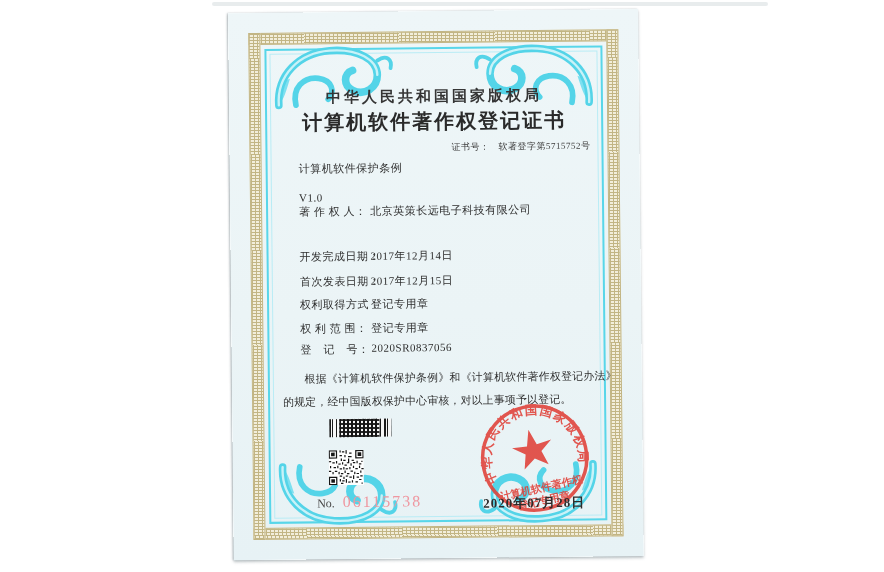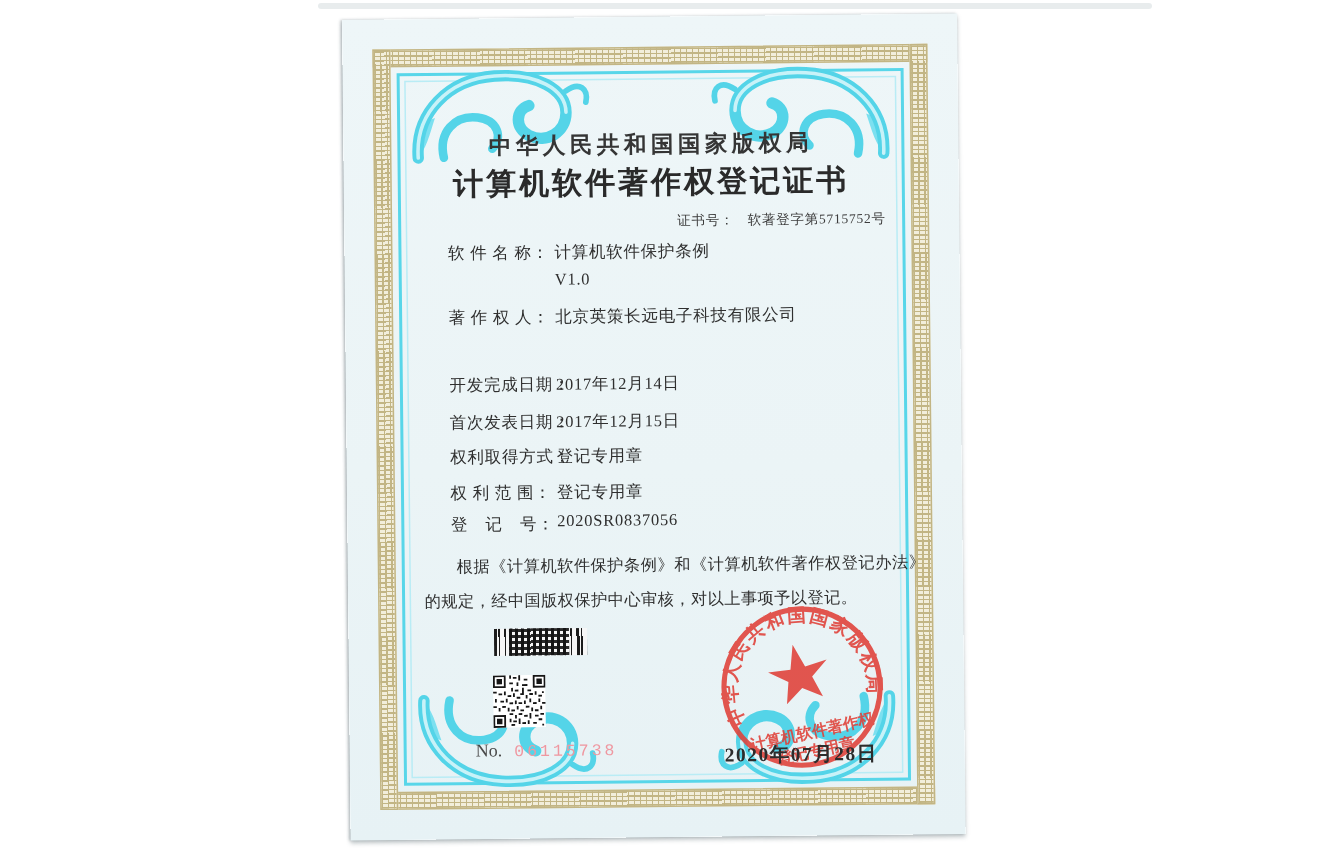--- a/index.html
+++ b/index.html
@@ -51,21 +51,21 @@
   }
   .cert-no{
     position:absolute;top:130px;right:49px;
     font-size:9px;color:#3c3c3c;letter-spacing:.5px;
   }
   .cert-no .val{margin-left:9px;}
 
   .row{position:absolute;left:69px;font-size:11px;color:#2f2f2f;display:flex;}
   .row .label{white-space:pre;width:71px;flex:0 0 71px;letter-spacing:.5px;}
   .row .value{letter-spacing:.5px;}
-  .row .value2{margin-top:5px;}
+  .row .value2{margin-top:15px;}
   .r1{top:149px;} .r2{top:192px;} .r3{top:237px;} .r4{top:262px;}
   .r5{top:285px;} .r6{top:309px;} .r7{top:330px;}
 
   .statement{
     position:absolute;left:51px;top:355px;width:334px;
     font-size:10.8px;line-height:23px;color:#2f2f2f;
     text-indent:2em;text-align:justify;letter-spacing:.3px;
   }
 
   .barcode{
@@ -79,21 +79,21 @@
       repeating-linear-gradient(0deg,rgba(20,20,20,.9) 0 2px,rgba(0,0,0,0) 2px 4px),
       repeating-linear-gradient(90deg,#161616 0 2px,#f5f5f5 2px 4px);
   }
   .qr{position:absolute;left:96px;top:438px;width:35px;height:35px;}
 
   .serial{
     position:absolute;left:84px;top:481px;font-size:12px;color:#4a4a4a;
   }
   .serial .num{
     color:#ef97a0;letter-spacing:2px;margin-left:8px;
-    font-family:Liberation Mono, monospace;font-size:11px;
+    font-family:Liberation Serif, serif;font-size:16px;
   }
 
   .seal{
     position:absolute;left:232px;top:378px;width:140px;height:140px;
     transform:rotate(-12deg);opacity:.88;
   }
   .issue-date{
     position:absolute;left:250px;top:484px;
     font-size:13px;font-weight:bold;color:#2c2c2c;letter-spacing:1px;
   }
@@ -142,21 +142,20 @@
     <path d="M112 22 C122 15 128 21 126 30" fill="none" stroke="#54d4e8" stroke-width="4" stroke-linecap="round"></path>
   </svg>
 
   <div class="issuer">中华人民共和国国家版权局</div>
   <div class="cert-title">计算机软件著作权登记证书</div>
   <div class="cert-no">
     <span>证书号：</span><span class="val">软著登字第5715752号</span>
   </div>
 
   <div class="row r1">
-    <span class="label">软 件 名 称：</span>
     <span class="value">
       <div>计算机软件保护条例</div>
       <div class="value2">V1.0</div>
     </span>
   </div>
   <div class="row r2">
     <span class="label">著 作 权 人：</span>
     <span class="value">北京英策长远电子科技有限公司</span>
   </div>
   <div class="row r3">

